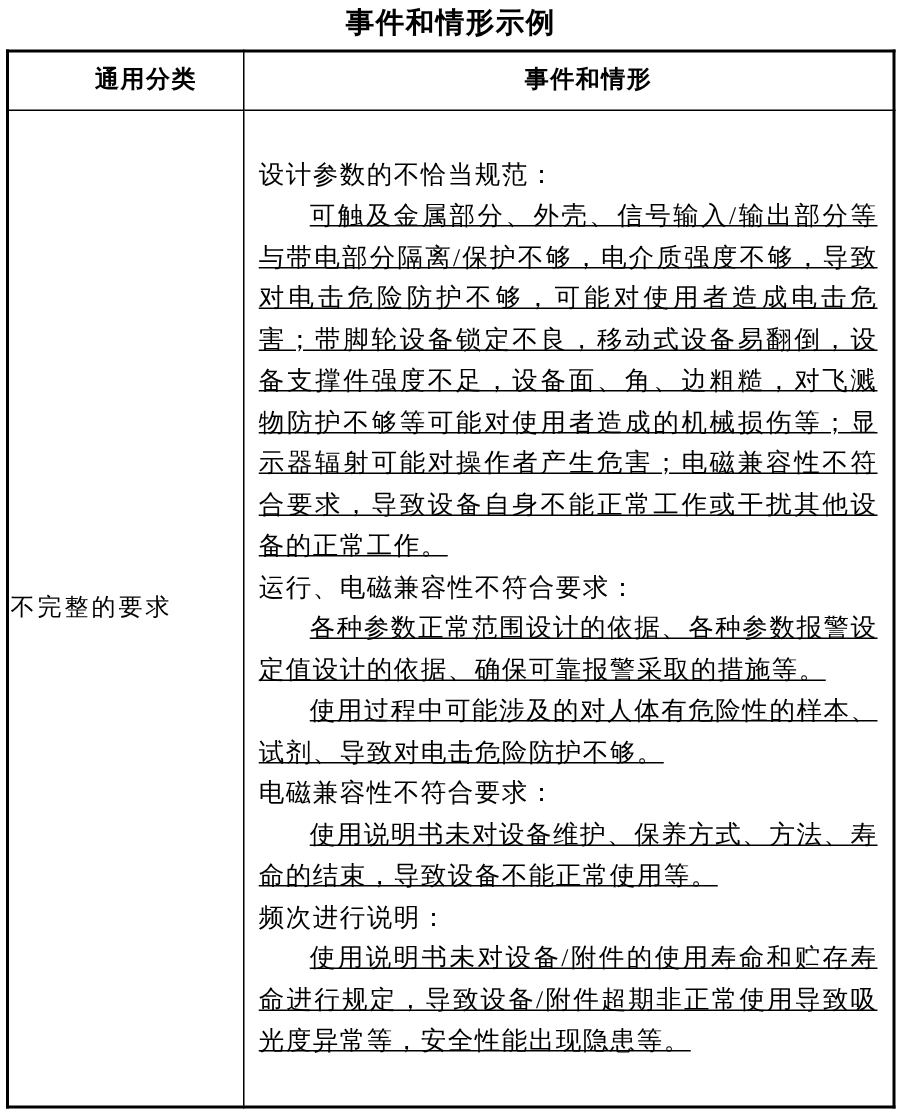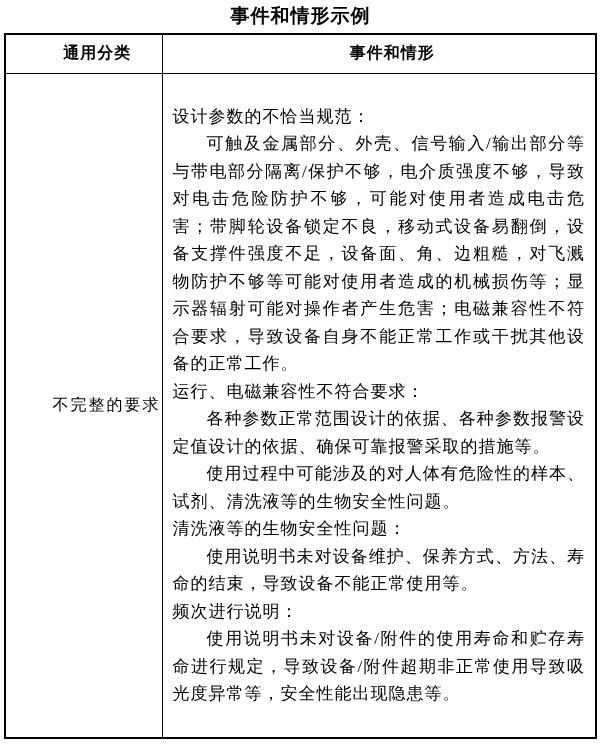--- a/index.html
+++ b/index.html
@@ -44,38 +44,38 @@
     height: 39px;
     font-size: 16px;
     font-weight: bold;
     text-align: center;
     vertical-align: middle;
     letter-spacing: 1px;
     padding-left: 28px;
   }
   tr.body-row { height: 665px; }
   td.category-cell {
-    text-align: right;
+    text-align: left;
     vertical-align: middle;
     font-size: 16px;
     letter-spacing: 2px;
   }
   td.events-cell {
     vertical-align: middle;
     padding: 0 10px;
   }
   td.events-cell p {
     margin: 0;
     font-size: 17px;
     line-height: 27.5px;
     letter-spacing: 1px;
     text-align: justify;
     text-justify: inter-character;
   }
-  td.events-cell p.indent { text-indent: 2em; }
+  td.events-cell p.indent { text-indent: 2em; text-decoration: underline; }
 </style>
 </head>
 <body>
 
 <div class="page">
 
   <div class="doc-title">事件和情形示例</div>
 
   <table class="events-table">
     <thead>
@@ -85,22 +85,22 @@
       </tr>
     </thead>
     <tbody>
       <tr class="body-row">
         <td class="category-cell">不完整的要求</td>
         <td class="events-cell">
           <p>设计参数的不恰当规范：</p>
           <p class="indent">可触及金属部分、外壳、信号输入/输出部分等与带电部分隔离/保护不够，电介质强度不够，导致对电击危险防护不够，可能对使用者造成电击危害；带脚轮设备锁定不良，移动式设备易翻倒，设备支撑件强度不足，设备面、角、边粗糙，对飞溅物防护不够等可能对使用者造成的机械损伤等；显示器辐射可能对操作者产生危害；电磁兼容性不符合要求，导致设备自身不能正常工作或干扰其他设备的正常工作。</p>
           <p>运行、电磁兼容性不符合要求：</p>
           <p class="indent">各种参数正常范围设计的依据、各种参数报警设定值设计的依据、确保可靠报警采取的措施等。</p>
-          <p class="indent">使用过程中可能涉及的对人体有危险性的样本、试剂、清洗液等的生物安全性问题。</p>
-          <p>清洗液等的生物安全性问题：</p>
+          <p class="indent">使用过程中可能涉及的对人体有危险性的样本、试剂、导致对电击危险防护不够。</p>
+          <p>电磁兼容性不符合要求：</p>
           <p class="indent">使用说明书未对设备维护、保养方式、方法、寿命的结束，导致设备不能正常使用等。</p>
           <p>频次进行说明：</p>
           <p class="indent">使用说明书未对设备/附件的使用寿命和贮存寿命进行规定，导致设备/附件超期非正常使用导致吸光度异常等，安全性能出现隐患等。</p>
         </td>
       </tr>
     </tbody>
   </table>
 
 </div>
 

